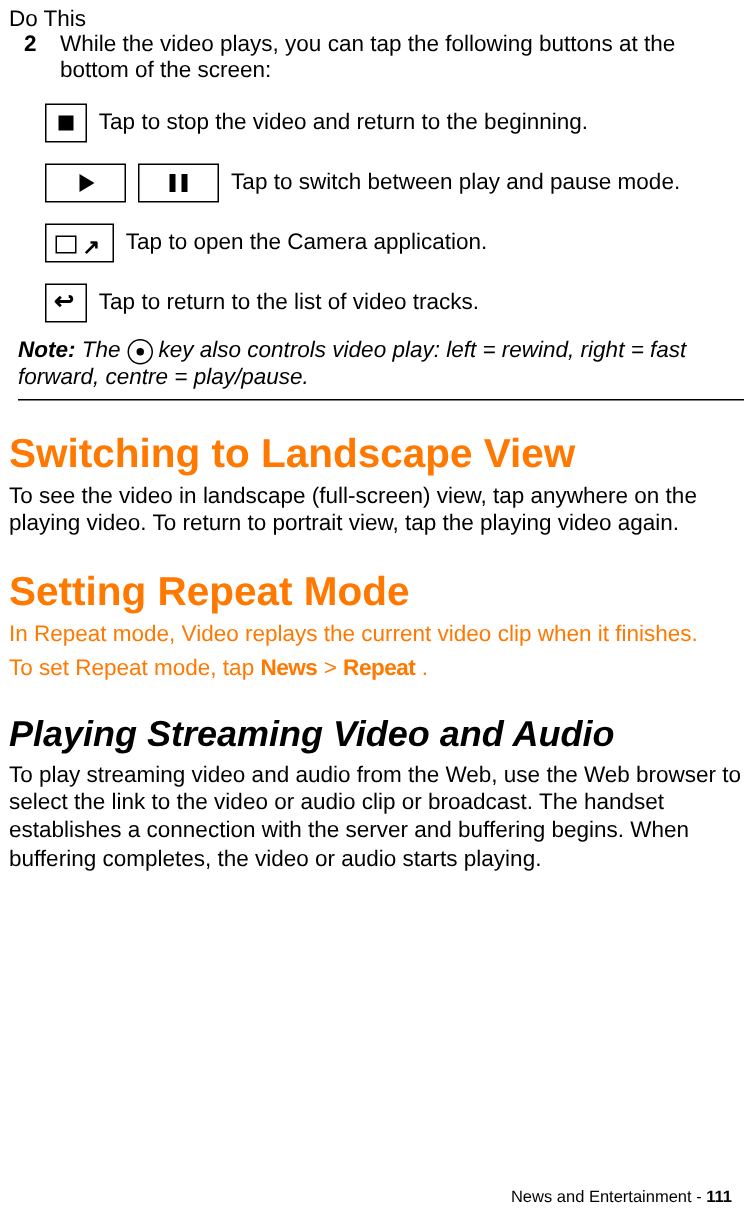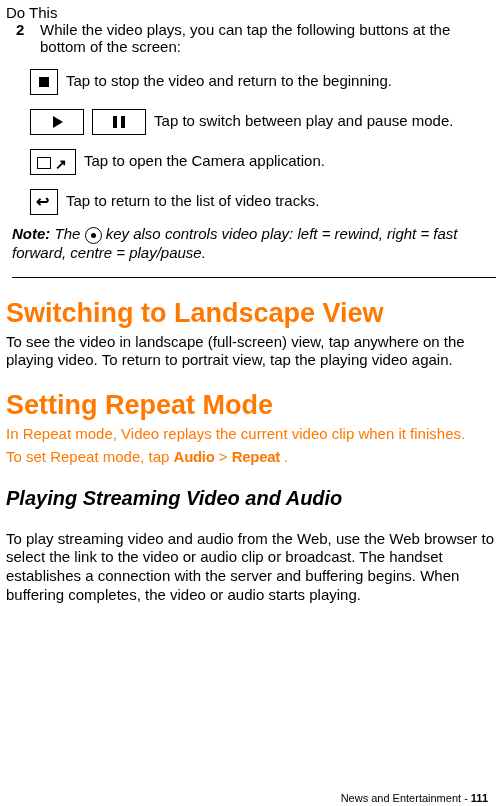--- a/index.html
+++ b/index.html
@@ -19,25 +19,25 @@
 .iconbtn-cam{width:44px}
 .play-tri{position:absolute;top:6px;left:22px;width:0;height:0;border-left:10px solid #000;border-top:6px solid transparent;border-bottom:6px solid transparent}
 .pause-bars{position:absolute;top:6px;left:20px}
 .pause-bars::before,.pause-bars::after{content:"";position:absolute;width:4px;height:12px;background:#000}
 .pause-bars::before{left:0}
 .pause-bars::after{left:8px}
 .stop-sq{position:absolute;top:7px;left:8px;width:10px;height:10px;background:#000}
 .cam-body{position:absolute;top:7px;left:6px;width:12px;height:10px;border:1px solid #000}
 .cam-arrow{position:absolute;top:7px;left:24px;font-size:14px;line-height:1;font-weight:bold}
 .ret-arrow{position:absolute;top:4px;left:5px;font-size:16px;line-height:1;font-weight:bold}
-.note{margin:10px 0 0 6px;font-style:italic;border-bottom:1px solid #000;padding-bottom:16px}
+.note{margin:10px 0 0 6px;font-style:italic;border-bottom:1px solid #000;padding-bottom:6px}
 .nav-icon{display:inline-block;width:15px;height:15px;border:1px solid #000;border-radius:50%;vertical-align:middle;position:relative;font-style:normal}
 .nav-icon::after{content:"";position:absolute;top:5px;left:5px;width:5px;height:5px;background:#000;border-radius:50%}
 .h-orange{color:#ff7800;font-weight:bold;font-size:27px;margin:20px 0 4px 0}
-.h-black{font-weight:bold;font-style:italic;font-size:20px;margin:20px 0 20px 0}
+.h-black{font-weight:bold;font-style:italic;font-size:24px;margin:20px 0 4px 0}
 .para{margin:4px 0 0 0;line-height:1.25}
 .footer{position:absolute;bottom:6px;right:16px;font-size:11px;color:#000}
 </style>
 </head>
 <body>
 <div class="page">
 
 <div class="do-row">
   <div class="do-col">Do This</div>
 </div>
@@ -77,21 +77,21 @@
   <span> key also controls video play: left = rewind, right = fast forward, centre = play/pause.</span>
 </div>
 
 <div class="h-orange">Switching to Landscape View</div>
 <div class="para">To see the video in landscape (full-screen) view, tap anywhere on the playing video. To return to portrait view, tap the playing video again.</div>
 
 <div class="h-orange">Setting Repeat Mode</div>
 <div class="para orange">In Repeat mode, Video replays the current video clip when it finishes.</div>
 <div class="para orange">
   <span>To set Repeat mode, tap </span>
-  <span class="cond">Audio</span>
+  <span class="cond">News</span>
   <span> &gt; </span>
   <span class="cond">Repeat</span>
   <span>.</span>
 </div>
 
 <div class="h-black">Playing Streaming Video and Audio</div>
 <div class="para">To play streaming video and audio from the Web, use the Web browser to select the link to the video or audio clip or broadcast. The handset establishes a connection with the server and buffering begins. When buffering completes, the video or audio starts playing.</div>
 
 <div class="footer">
   <span>News and Entertainment - </span>

